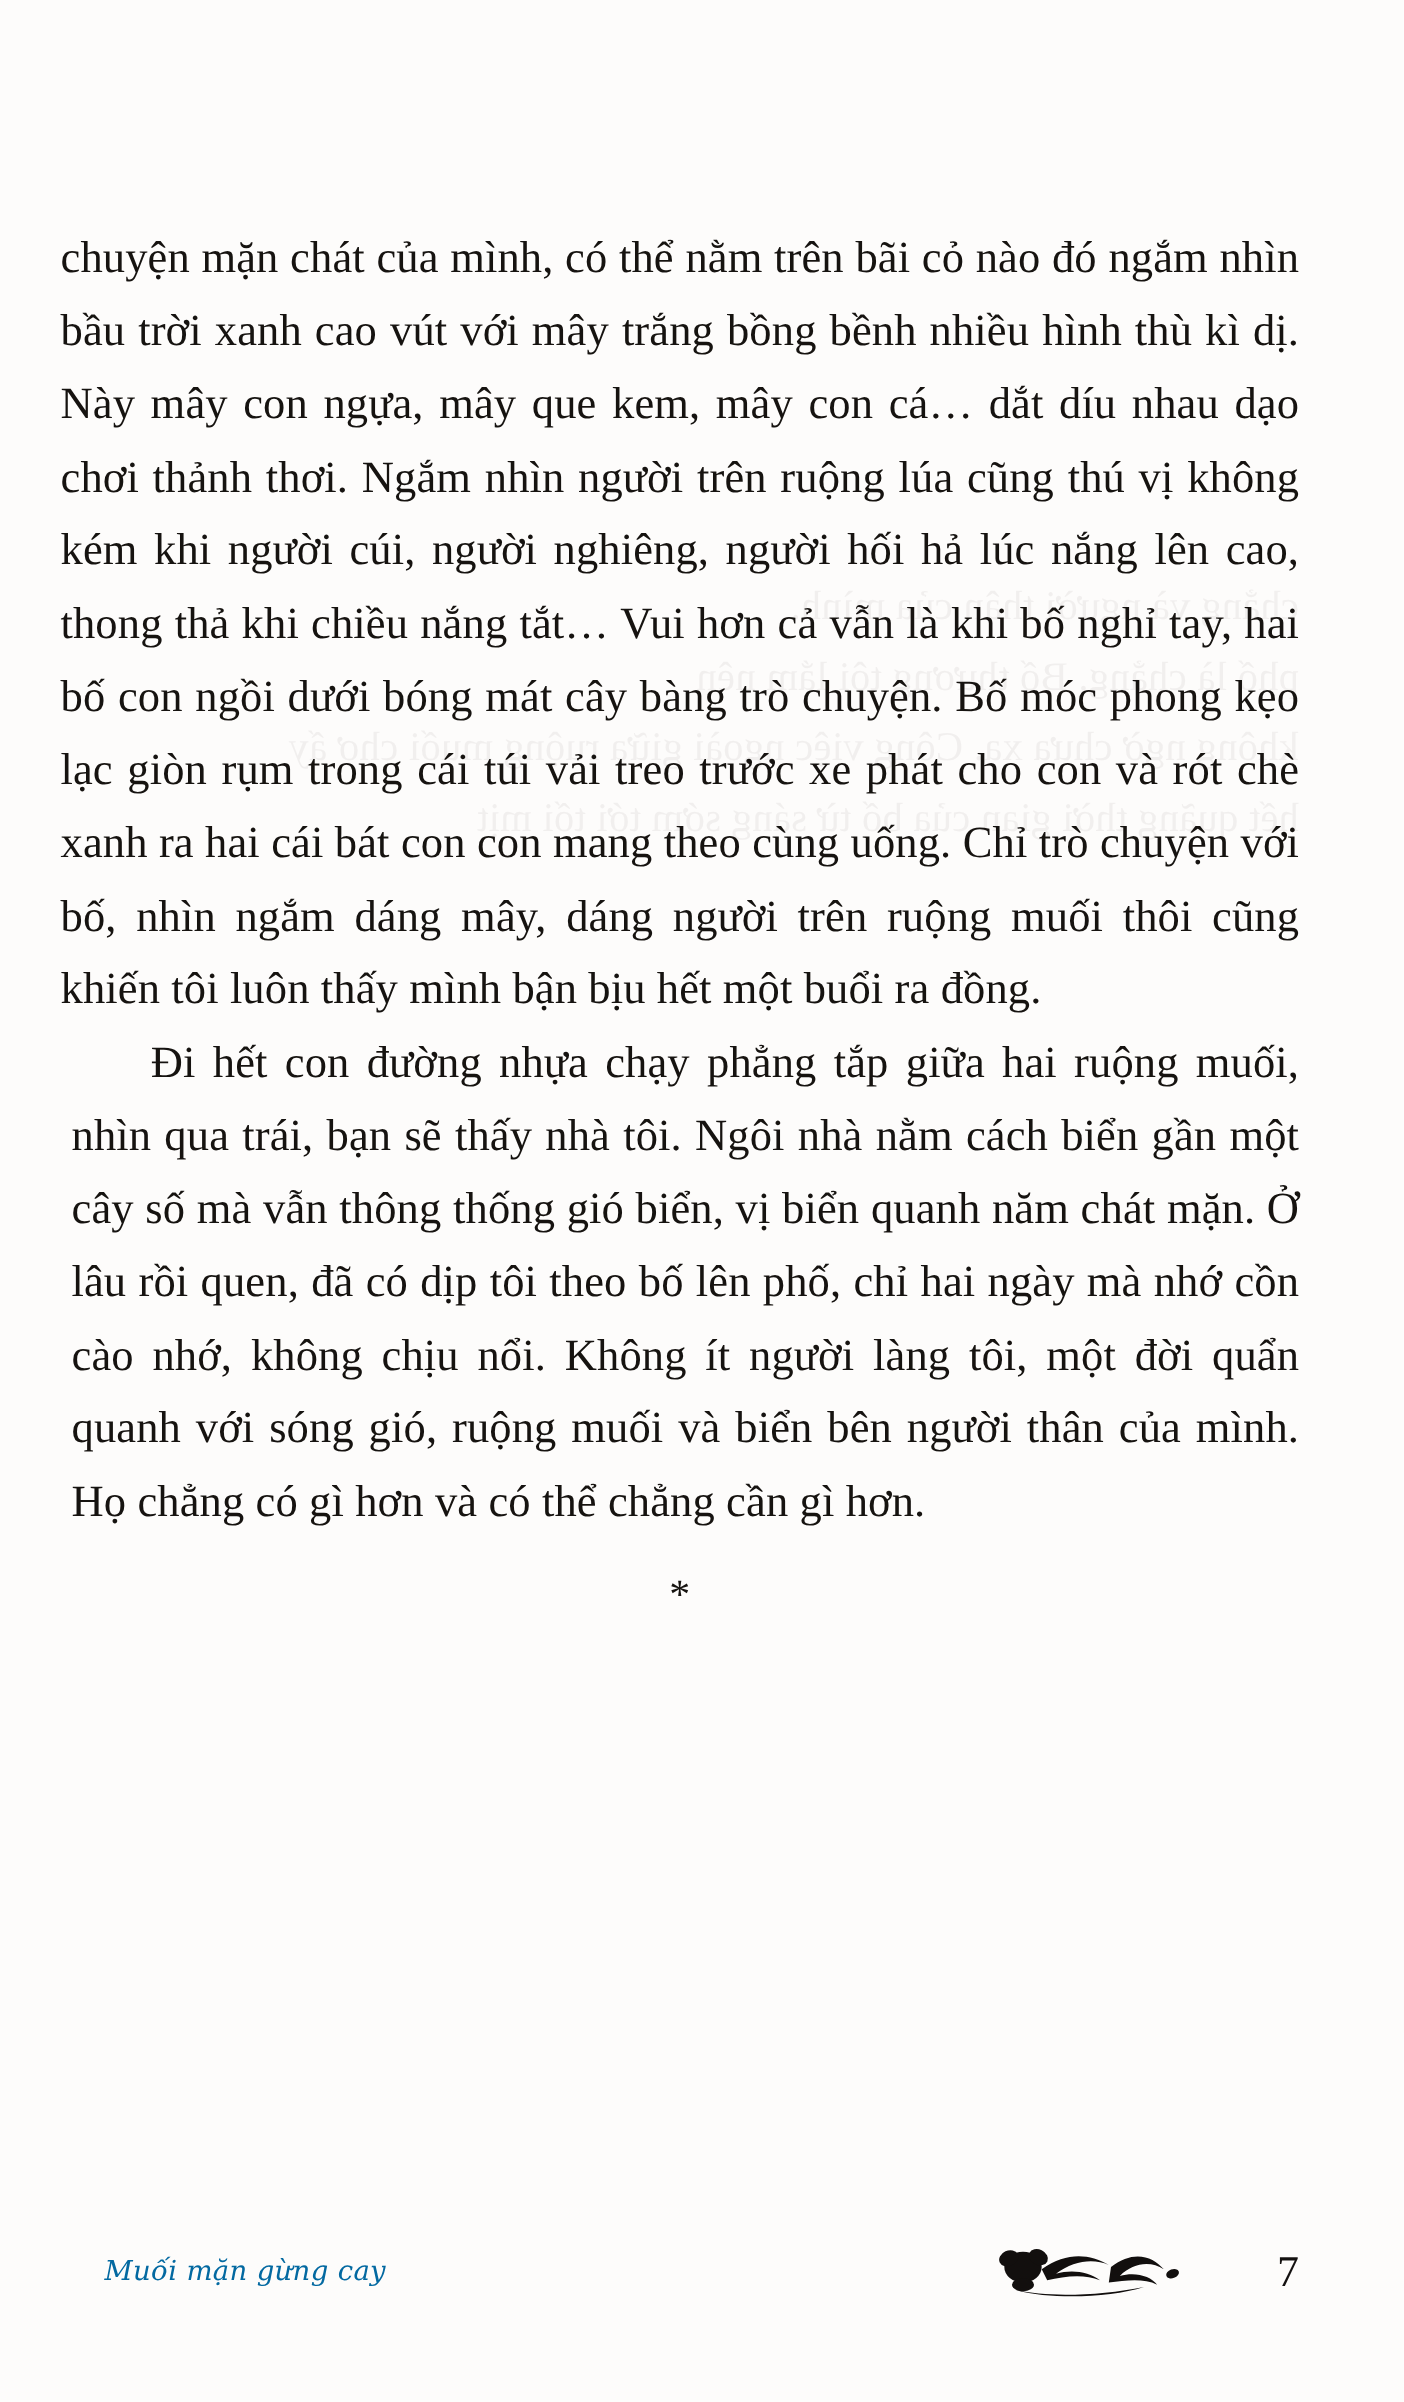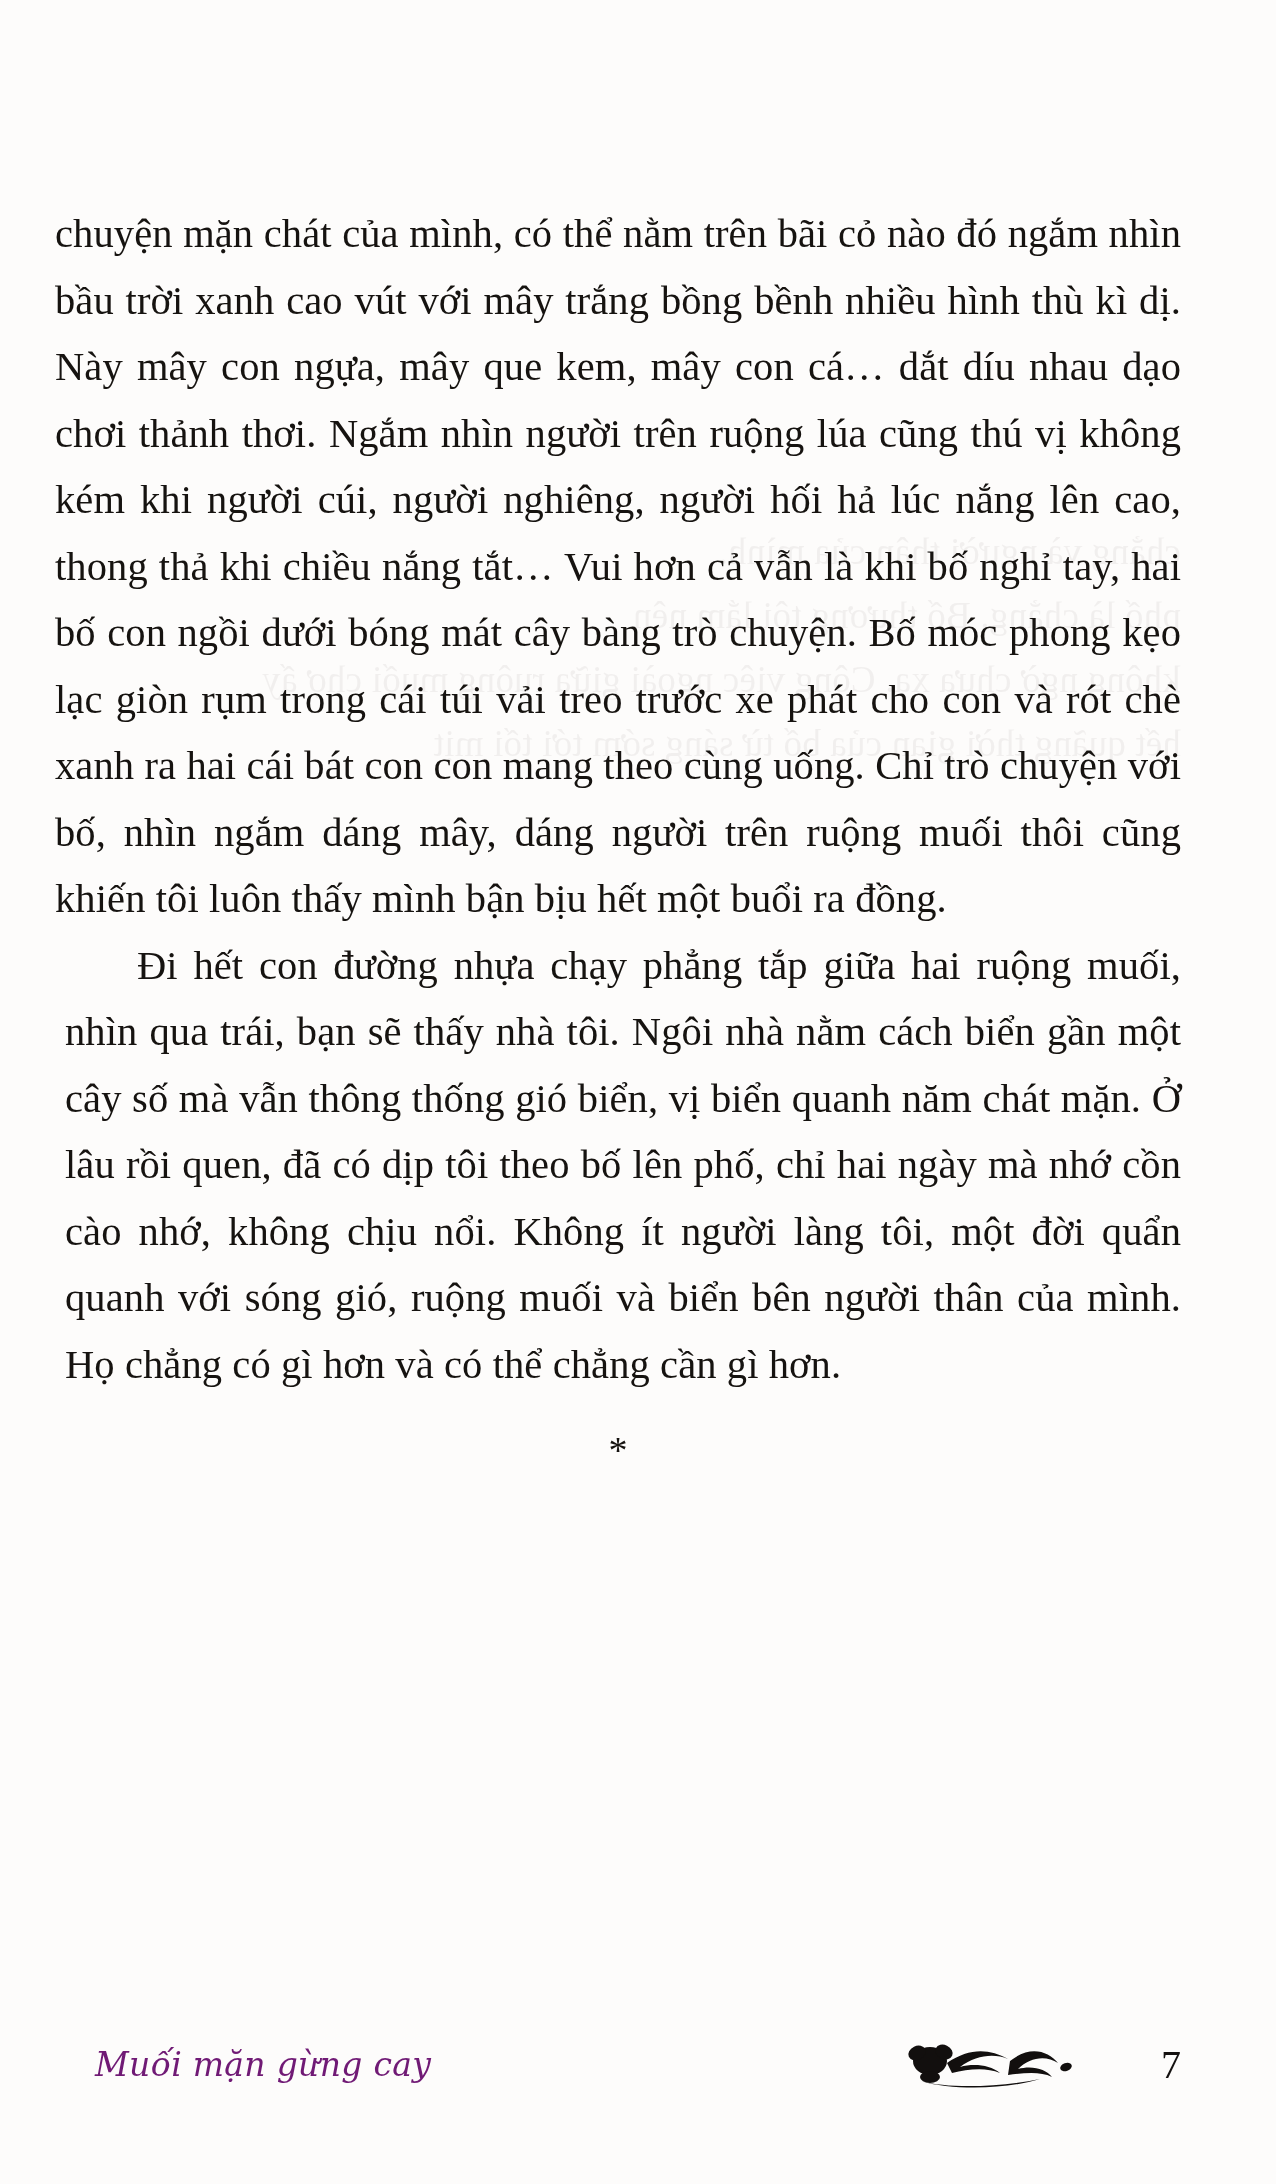--- a/index.html
+++ b/index.html
@@ -81,22 +81,22 @@
     right: 95px;
     bottom: 88px;
     height: 64px;
     display: flex;
     align-items: center;
     justify-content: space-between;
   }
   .footer-title {
     font-family: "DejaVu Serif", serif;
     font-style: italic;
-    font-size: 33px;
-    color: #701a75;
+    font-size: 25px;
+    color: #0369a1;
     letter-spacing: 0.3px;
   }
   .footer-right {
     display: flex;
     align-items: center;
     gap: 46px;
   }
   .ornament {
     width: 215px;
     height: 54px;

